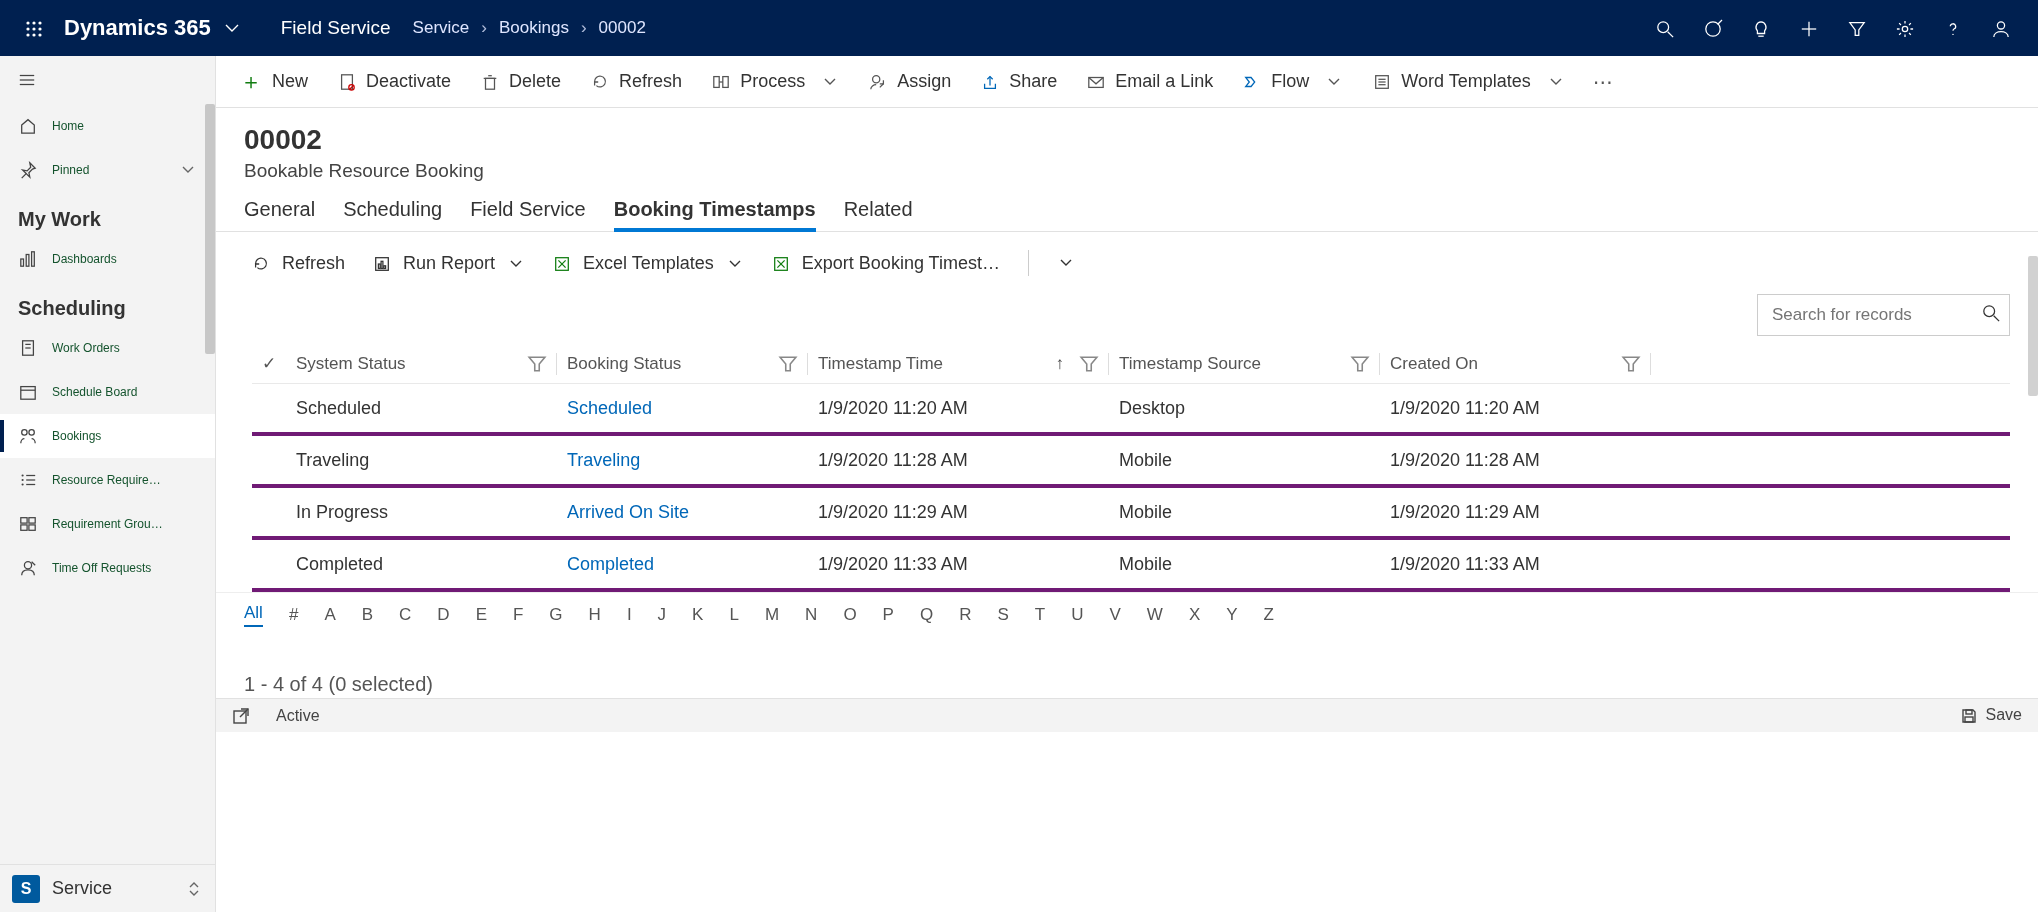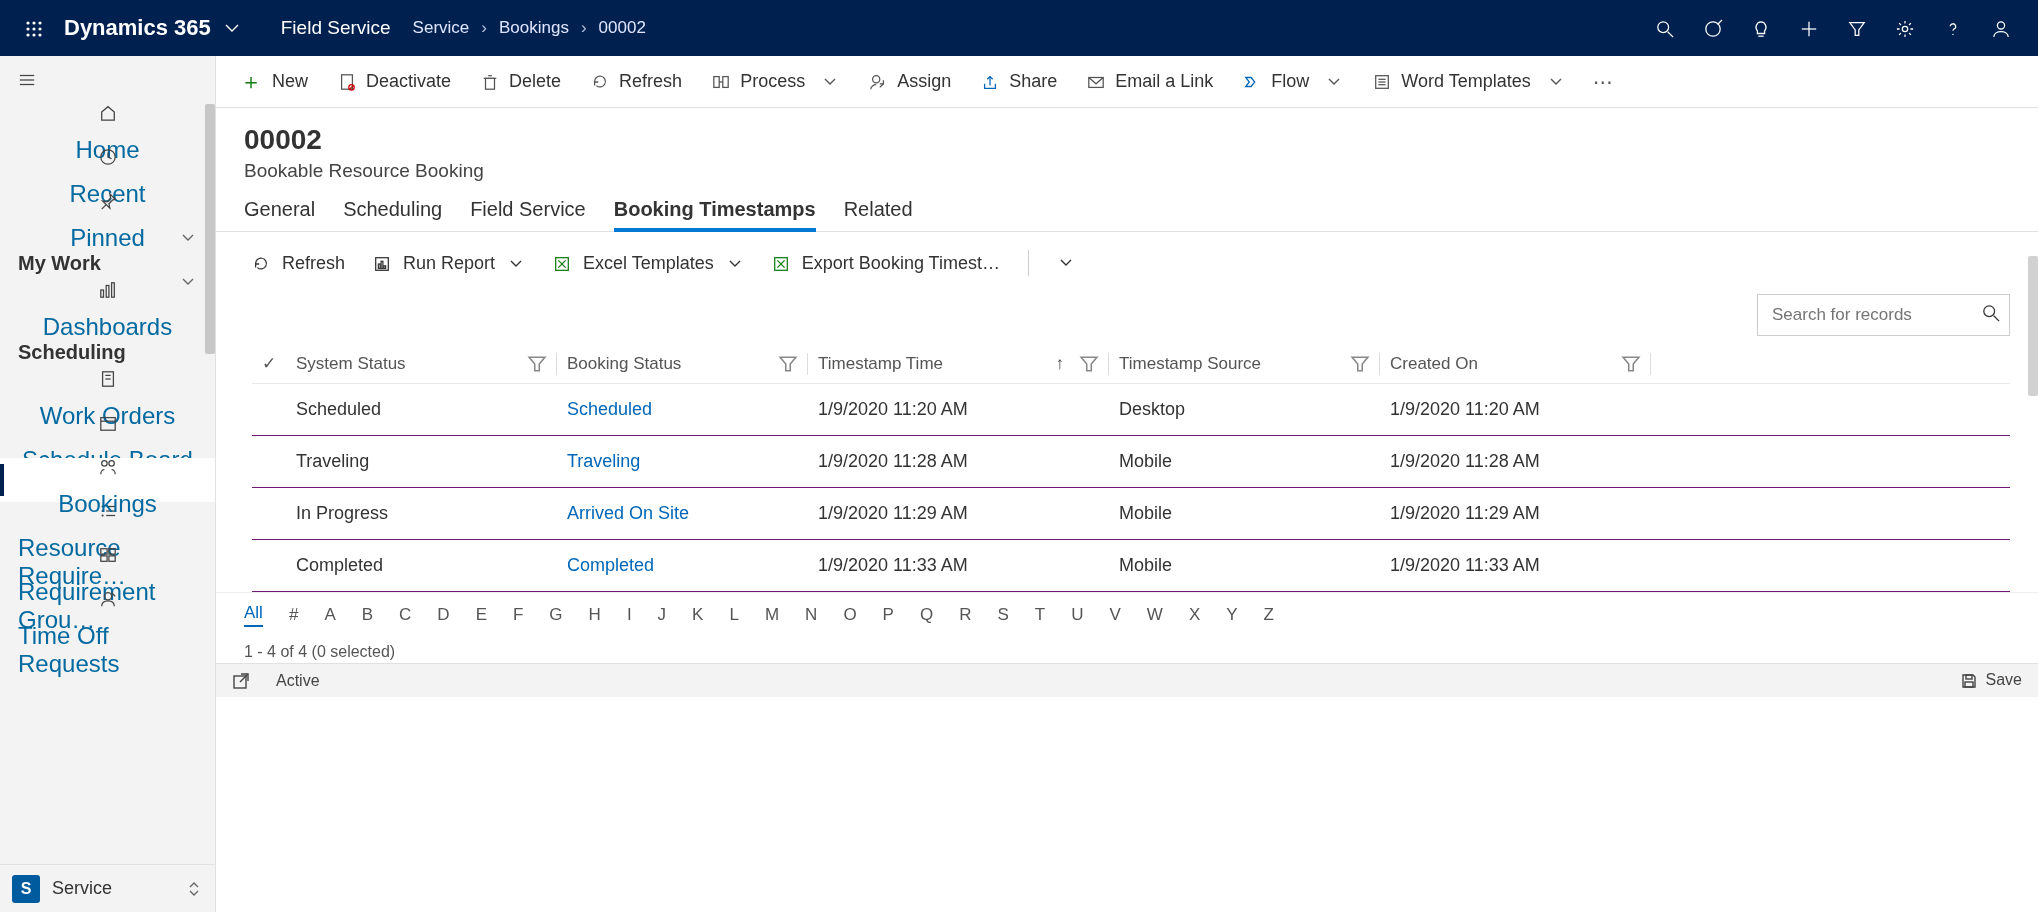--- a/index.html
+++ b/index.html
@@ -16,21 +16,21 @@
   .topbar .right-icons { margin-left: auto; display: flex; gap: 30px; align-items: center; padding-right: 18px; }
   .topbar .right-icons span { font-size: 20px; cursor: pointer; }
   .svgicon { width: 18px; height: 18px; fill: none; stroke: currentColor; stroke-width: 1.4; display: inline-block; vertical-align: middle; }
 
   .body-row { display: flex; height: calc(912px - 56px); }
 
   
   .sidebar { width: 216px; background: #f3f3f3; border-right: 1px solid #e1e1e1; display: flex; flex-direction: column; position: relative; }
   .sidebar-scroll { flex: 1; overflow: hidden; }
   .hamburger { height: 48px; display: flex; align-items: center; padding-left: 18px; color: #444; }
-  .nav-item { height: 44px; display: flex; align-items: center; padding: 0 18px; gap: 14px; font-size: 24px; color: #0369a1; cursor: pointer; flex-direction: column; }
+  .nav-item { height: 44px; display: flex; align-items: center; padding: 0 18px; gap: 14px; font-size: 12px; color: #14532d; cursor: pointer; }
   .nav-item .chev-right { margin-left: auto; color: #666; }
   .nav-icon { width: 20px; height: 20px; display:inline-flex; align-items:center; justify-content:center; color:#444; }
   .nav-section { padding: 16px 18px 6px; font-size: 20px; font-weight: 600; color: #333; }
   .nav-item.selected { background: #fff; position: relative; }
   .nav-item.selected::before { content: ""; position: absolute; left: 0; top: 6px; bottom: 6px; width: 4px; background: #002050; }
   .sidebar-bottom { height: 48px; border-top: 1px solid #e1e1e1; display: flex; align-items: center; gap: 12px; padding: 0 12px; }
   .area-badge { width: 28px; height: 28px; background: #005A9E; color:#fff; display:flex; align-items:center; justify-content:center; font-weight:600; border-radius:3px; }
   .area-name { font-size: 18px; }
   .area-updown { margin-left:auto; color:#666; }
   .sidebar-scrollbar-fake { position:absolute; right:0; top:48px; width:10px; height:250px; background: rgba(0,0,0,.18); border-radius:2px; }
@@ -65,40 +65,40 @@
   
   .viewrow { display:flex; align-items:center; padding: 18px 28px 8px 36px; }
   .viewtitle { font-size: 26px; font-weight:600; display:flex; align-items:center; gap:14px; }
   .searchbox { margin-left:auto; position:relative; }
   .searchbox input { width: 253px; height: 42px; border:1px solid #ccc; padding: 0 40px 0 14px; font-size:17px; }
   .searchbox .mag { position:absolute; right:10px; top:9px; color:#333; }
 
   
   .grid-wrap { padding: 0 28px 0 36px; }
   .grid-header { display:flex; align-items:center; border-bottom:1px solid #e9e9e9; height: 40px; color:#555; font-size:17px; }
-  .grid-row { display:flex; align-items:center; border-bottom:1px solid #701a75; height: 52px; font-size:18px; }
+  .grid-row { display:flex; align-items:center; border-bottom:4px solid #701a75; height: 52px; font-size:18px; }
   .col-check { width: 34px; display:flex; justify-content:center; }
   .col { padding: 0 10px; display:flex; align-items:center; gap:8px; position:relative; }
   .col-sep { width:1px; height:22px; background:#ddd; }
   .col1 { width: 270px; text-align: center; }
   .col2 { width: 250px; }
   .col3 { width: 300px; }
   .col4 { width: 270px; }
   .col5 { width: 270px; }
   .hdr-filter { margin-left:auto; color:#888; }
   .sort-up { color:#444; }
   .linkcell { color:#0067B8; }
 
   
   .alpha { display:flex; gap: 26px; align-items:center; padding: 10px 28px; border-top:1px solid #eee; font-size:17px; color:#555; }
   .alpha span { cursor:pointer; }
   .alpha .sel { color:#0067B8; border-bottom:2px solid #0067B8; padding-bottom:2px; }
 
   
-  .status-count { padding: 6px 28px 2px; font-size:16px; color:#555; }
+  .status-count { padding: 6px 28px 2px; font-size:20px; color:#555;margin-top:30px; }
   .statusbar { height: 34px; background:#f3f3f3; border-top:1px solid #e1e1e1; display:flex; align-items:center; padding:0 16px; font-size:16px; color:#444; }
   .statusbar .state { margin-left: 26px; }
   .statusbar .save { margin-left:auto; display:flex; align-items:flex-start; gap:8px; cursor:pointer; }
 
   .main-scroll-fake { position:absolute; right:0; top:0; width:10px; height:100%; }
   .main-scroll-fake::before { content:""; position:absolute; left:0; top:200px; width:10px; height:140px; background: rgba(0,0,0,.18); border-radius:2px; }
 
   svg { overflow: visible; }
 </style>
 </head>
@@ -182,32 +182,20 @@
         <span class="nav-icon">
             <svg class="svgicon" viewBox="0 0 20 20">
               <path d="M3 9l7-6 7 6v9H3z"></path>
             </svg>
           </span>
         <span>Home</span>
       </div>
       <div class="nav-item">
         <span class="nav-icon">
             <svg class="svgicon" viewBox="0 0 20 20">
-              <circle cx="10" cy="10" r="8"></circle>
-              <polyline points="10,5 10,10 14,12"></polyline>
-            </svg>
-          </span>
-        <span>Recent</span>
-        <span class="chev-right"><svg class="svgicon" viewBox="0 0 18 18">
-              <polyline points="4,6 9,11 14,6"></polyline>
-            </svg></span>
-      </div>
-      <div class="nav-item">
-        <span class="nav-icon">
-            <svg class="svgicon" viewBox="0 0 20 20">
               <path d="M12 2l6 6-3 1-4 4 1 5-4-4-5 5 5-5-4-4 5 1 4-4z"></path>
             </svg>
           </span>
         <span>Pinned</span>
         <span class="chev-right"><svg class="svgicon" viewBox="0 0 18 18">
               <polyline points="4,6 9,11 14,6"></polyline>
             </svg></span>
       </div>
 
       <div class="nav-section">My Work</div>

